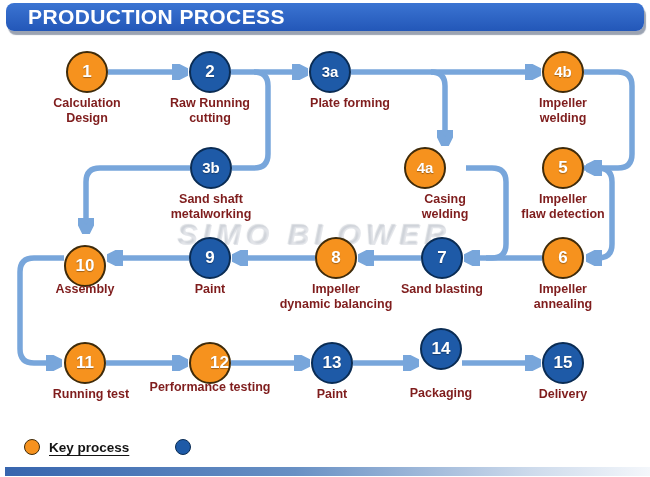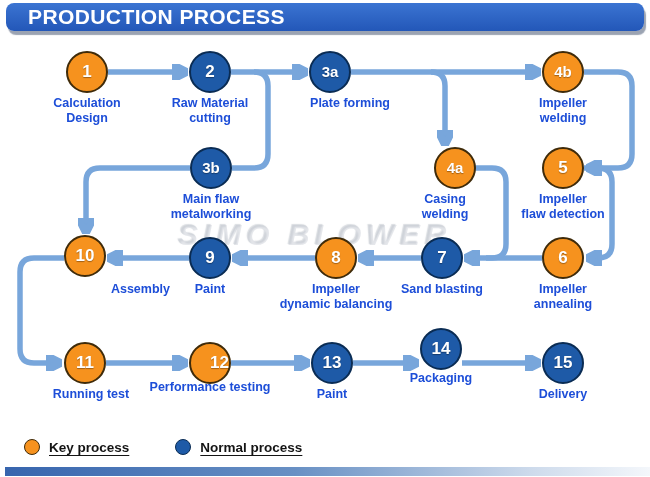--- a/index.html
+++ b/index.html
@@ -34,21 +34,21 @@
     transform:translate(-50%,-50%);
     text-align:center;line-height:38px;color:#fff;font-weight:bold;font-size:17px;
     text-shadow:0 1px 1px rgba(0,0,0,0.35);
     box-sizing:content-box;
   }
   .node.key{background:var(--key);border:2px solid var(--key-border);}
   .node.normal{background:var(--normal);border:2px solid var(--normal-border);}
   .node.small-num{font-size:15px;}
   .node-label{
     position:absolute;width:170px;transform:translateX(-50%);
-    text-align:center;font-size:12.5px;font-weight:bold;color:#1d4ed8;
+    text-align:center;font-size:12.5px;font-weight:bold;color:#7f1d1d;
     line-height:15px;white-space:pre-line;
   }
   
   .legend{position:absolute;left:24px;top:439px;display:flex;align-items:center;gap:46px;}
   .legend-item{display:flex;align-items:flex-end;gap:9px;}
   .legend-dot{width:16px;height:16px;border-radius:50%;box-sizing:border-box;}
   .legend-dot.key{background:var(--key);border:1.5px solid var(--key-border);}
   .legend-dot.normal{background:var(--normal);border:1.5px solid var(--normal-border);}
   .legend-label{
     font-size:13.5px;font-weight:bold;color:#141414;
@@ -97,66 +97,65 @@
         <path d="M 353 363 H 417" marker-end="url(#arrowhead)"></path>
         <path d="M 462 363 H 539" marker-end="url(#arrowhead)"></path>
       </g>
   </svg>
 
   <div id="node-layer">
       <div class="node key" style="left: 87px; top: 72px;">1</div>
       <div class="node-label" style="left: 87px; top: 96px;">Calculation
 Design</div>
       <div class="node normal" style="left: 210px; top: 72px;">2</div>
-      <div class="node-label" style="left: 210px; top: 96px;">Raw Material
+      <div class="node-label" style="left: 210px; top: 96px;">Raw Running
 cutting</div>
       <div class="node normal small-num" style="left: 330px; top: 72px;">3a</div>
       <div class="node-label" style="left: 330px; top: 96px; padding-left: 40px;">Plate forming</div>
       <div class="node key small-num" style="left: 563px; top: 72px;">4b</div>
       <div class="node-label" style="left: 563px; top: 96px;">Impeller
 welding</div>
       <div class="node normal small-num" style="left: 211px; top: 168px;">3b</div>
-      <div class="node-label" style="left: 211px; top: 192px;">Main flaw
+      <div class="node-label" style="left: 211px; top: 192px;">Sand shaft
 metalworking</div>
-      <div class="node key small-num" style="left: 455px; top: 168px;">4a</div>
+      <div class="node key small-num" style="left: 425px; top: 168px;">4a</div>
       <div class="node-label" style="left: 445px; top: 192px;">Casing
 welding</div>
       <div class="node key" style="left: 563px; top: 168px;">5</div>
       <div class="node-label" style="left: 563px; top: 192px;">Impeller
 flaw detection</div>
-      <div class="node key" style="left: 85px; top: 256px;">10</div>
-      <div class="node-label" style="left: 85px; top: 282px; text-align: right;">Assembly</div>
+      <div class="node key" style="left: 85px; top: 266px;">10</div>
+      <div class="node-label" style="left: 85px; top: 282px;">Assembly</div>
       <div class="node normal" style="left: 210px; top: 258px;">9</div>
       <div class="node-label" style="left: 210px; top: 282px;">Paint</div>
       <div class="node key" style="left: 336px; top: 258px;">8</div>
       <div class="node-label" style="left: 336px; top: 282px;">Impeller
 dynamic balancing</div>
       <div class="node normal" style="left: 442px; top: 258px;">7</div>
       <div class="node-label" style="left: 442px; top: 282px;">Sand blasting</div>
       <div class="node key" style="left: 563px; top: 258px;">6</div>
       <div class="node-label" style="left: 563px; top: 282px;">Impeller
 annealing</div>
       <div class="node key" style="left: 85px; top: 363px;">11</div>
       <div class="node-label" style="left: 85px; top: 387px; margin-left: 6px;">Running test</div>
       <div class="node key" style="left: 210px; top: 363px; text-align: right;">12</div>
       <div class="node-label" style="left: 210px; top: 380px;">Performance testing</div>
       <div class="node normal" style="left: 332px; top: 363px;">13</div>
       <div class="node-label" style="left: 332px; top: 387px;">Paint</div>
       <div class="node normal" style="left: 441px; top: 349px;">14</div>
-      <div class="node-label" style="left: 441px; top: 371px;">Packaging</div>
+      <div class="node-label" style="left: 441px; top: 386px;">Packaging</div>
       <div class="node normal" style="left: 563px; top: 363px;">15</div>
       <div class="node-label" style="left: 563px; top: 387px;">Delivery</div>
     </div>
 
   <div class="legend">
     <div class="legend-item">
       <span class="legend-dot key"></span>
       <span class="legend-label">Key process</span>
     </div>
     <div class="legend-item">
       <span class="legend-dot normal"></span>
-      <span class="legend-label">Normal process</span>
     </div>
   </div>
 
   <div class="bottom-bar"></div>
 
 </div>
 
 </body></html>

